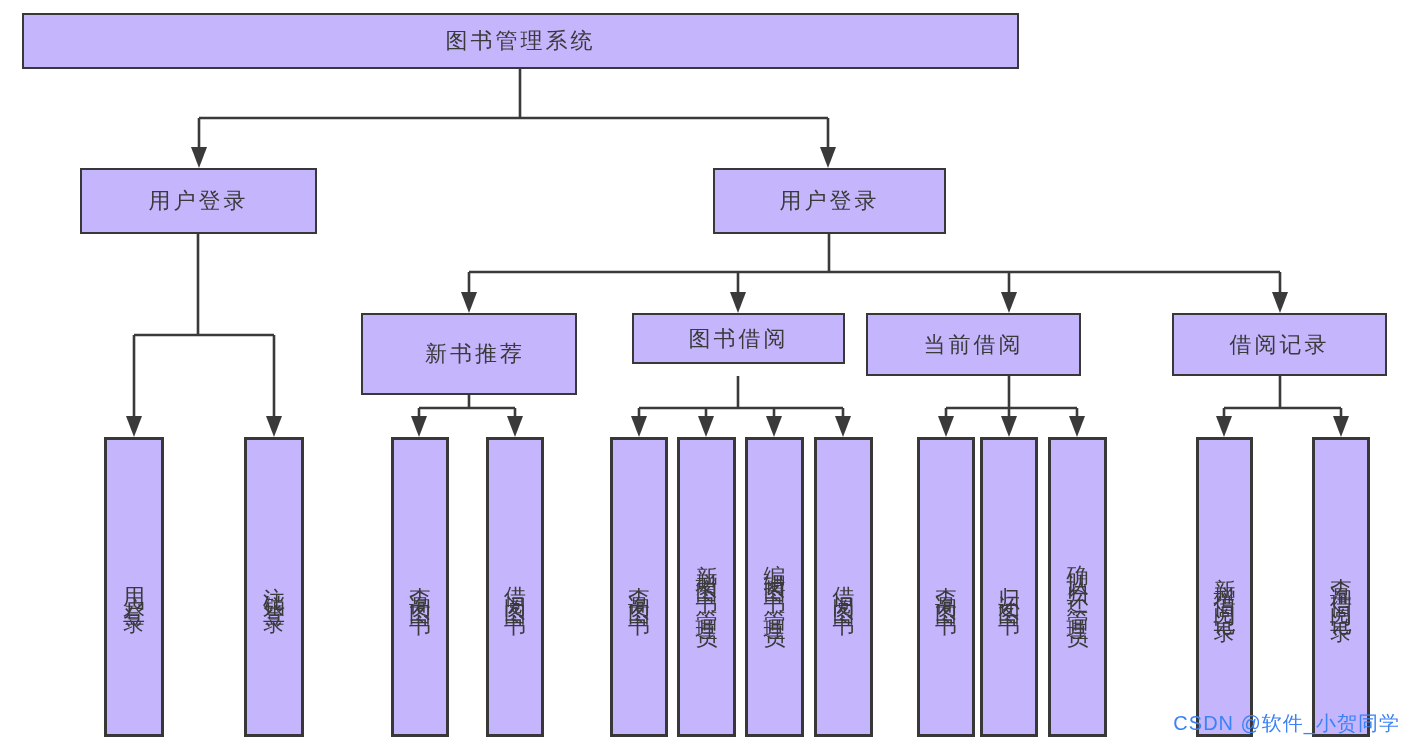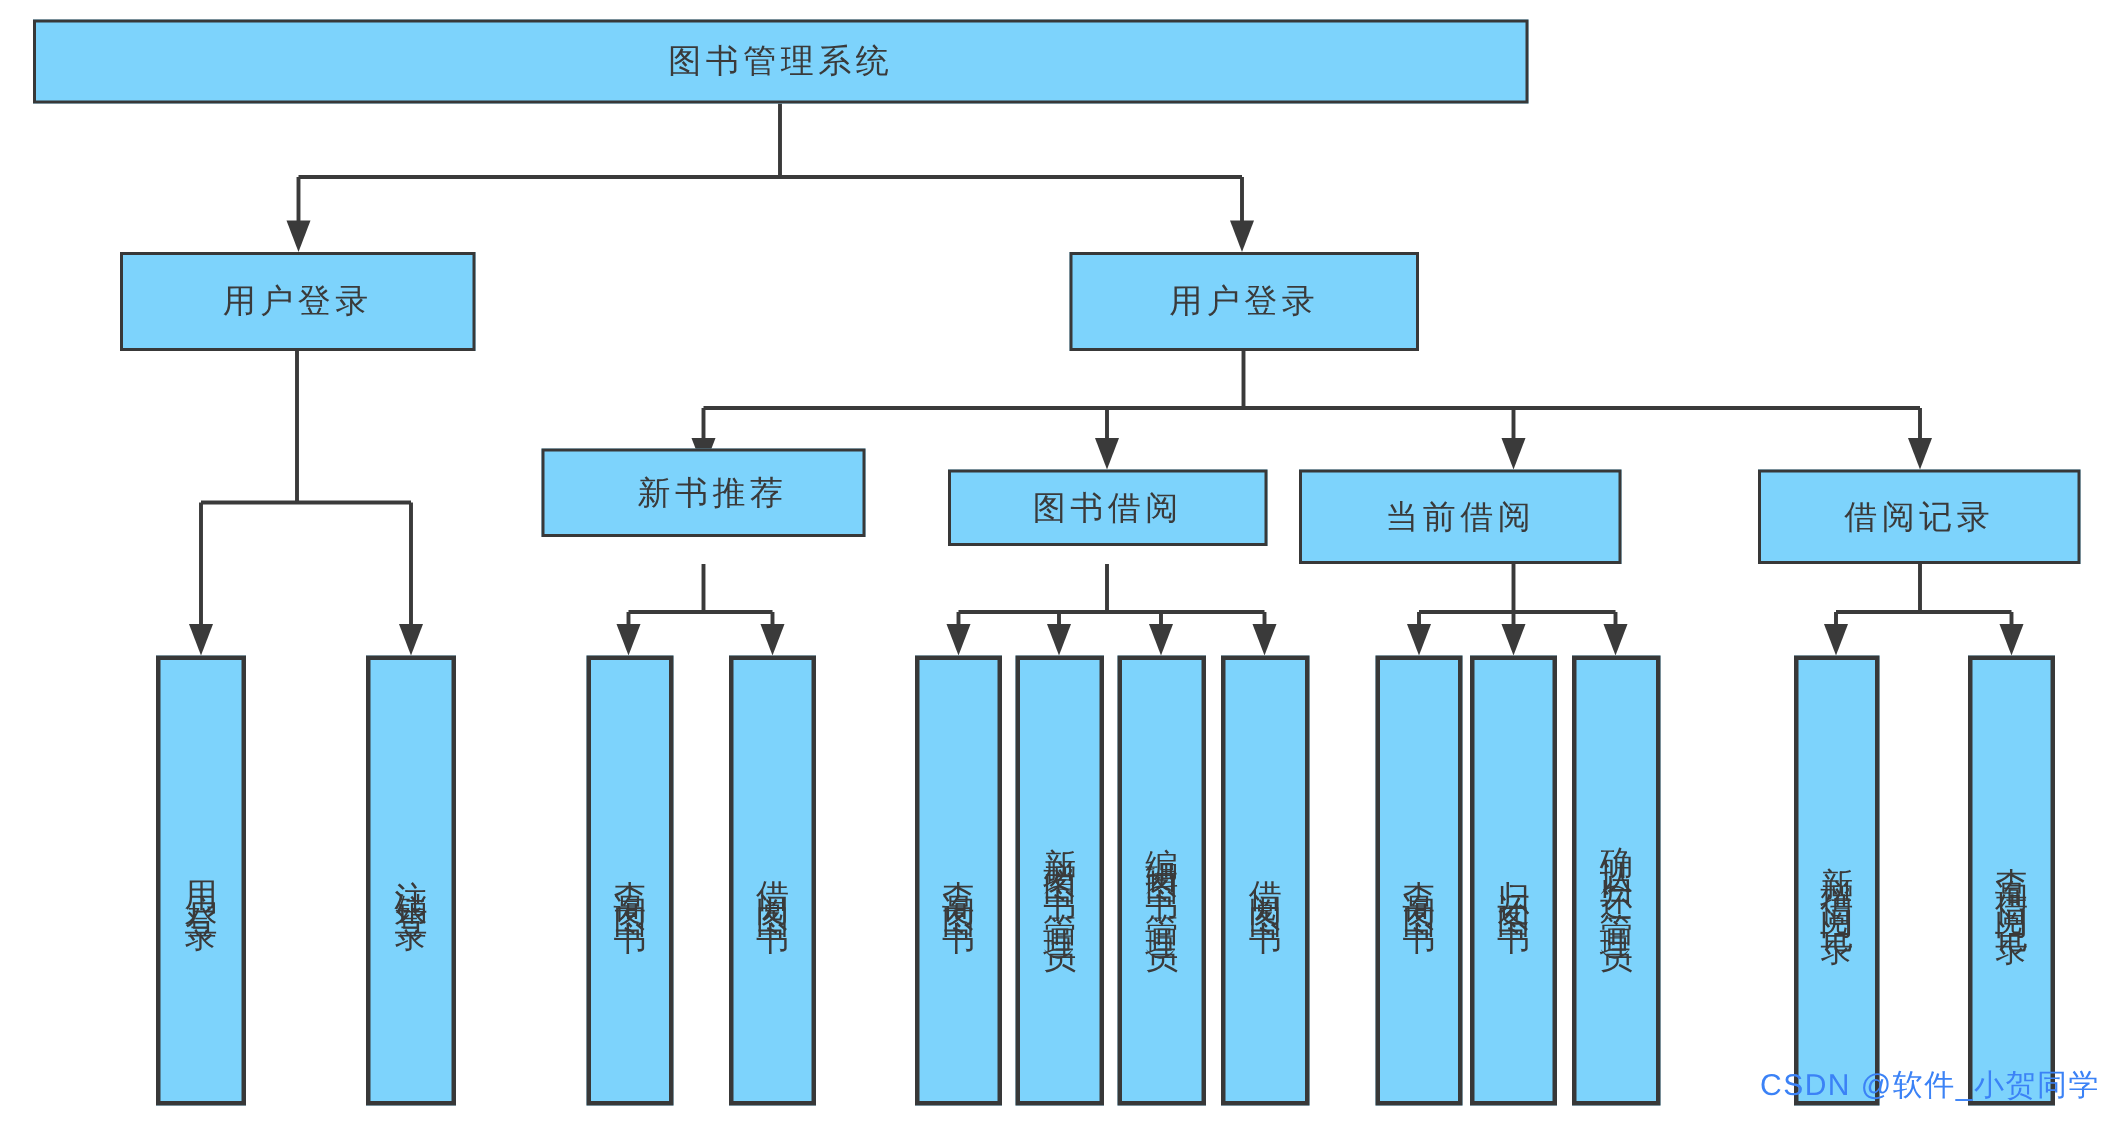--- a/index.html
+++ b/index.html
@@ -1,21 +1,21 @@
 <!DOCTYPE html>
 <html><head>
 <meta charset="utf-8">
 <style>
   html,body{margin:0;padding:0;background:#ffffff;}
   body{font-family:"Liberation Sans","DejaVu Sans",sans-serif;color:#3a3a3a;}
   .stage{position:relative;width:1405px;height:747px;background:#ffffff;overflow:hidden;}
   .connectors{position:absolute;left:0;top:0;width:1405px;height:747px;}
   .connectors path{fill:none;stroke:#3a3a3a;stroke-width:2.6;}
   .connectors polygon{fill:#3a3a3a;stroke:none;}
-  .box{position:absolute;box-sizing:border-box;background:#7dd3fc;display:flex;align-items:center;justify-content:center;z-index:2;}
+  .box{position:absolute;box-sizing:border-box;background:#c4b5fd;display:flex;align-items:center;justify-content:center;z-index:2;}
   .box.h{border:2px solid #383838;font-size:22px;letter-spacing:3px;white-space:nowrap;}
   .box.v{border:3px solid #383838;font-size:22px;}
   .vtext{writing-mode:vertical-rl;text-orientation:mixed;line-height:1;letter-spacing:9px;}
   .htext{display:inline-block;}
   .watermark{position:absolute;right:5px;bottom:10px;z-index:5;color:#3b82f6;font-size:20px;letter-spacing:1px;white-space:nowrap;}
 </style>
 </head>
 <body>
 
 <div class="stage">
@@ -61,21 +61,21 @@
     <span class="htext">图书管理系统</span>
   </div>
 
   <div class="box h" style="left:80px;top:168px;width:237px;height:66px;">
     <span class="htext">用户登录</span>
   </div>
   <div class="box h" style="left:713px;top:168px;width:233px;height:66px;">
     <span class="htext">用户登录</span>
   </div>
 
-  <div class="box h" style="left:361px;top:299px;width:216px;height:59px;padding-left:12px;">
+  <div class="box h" style="left:361px;top:313px;width:216px;height:82px;padding-left:12px;">
     <span class="htext">新书推荐</span>
   </div>
   <div class="box h" style="left:632px;top:313px;width:213px;height:51px;">
     <span class="htext">图书借阅</span>
   </div>
   <div class="box h" style="left:866px;top:313px;width:215px;height:63px;">
     <span class="htext">当前借阅</span>
   </div>
   <div class="box h" style="left:1172px;top:313px;width:215px;height:63px;">
     <span class="htext">借阅记录</span>

